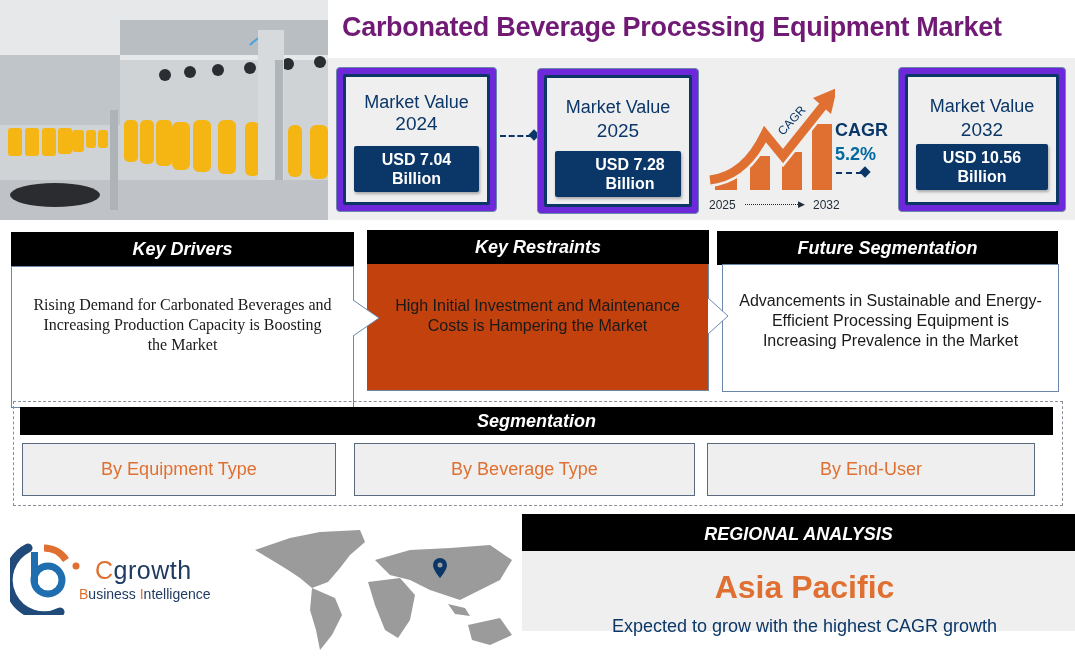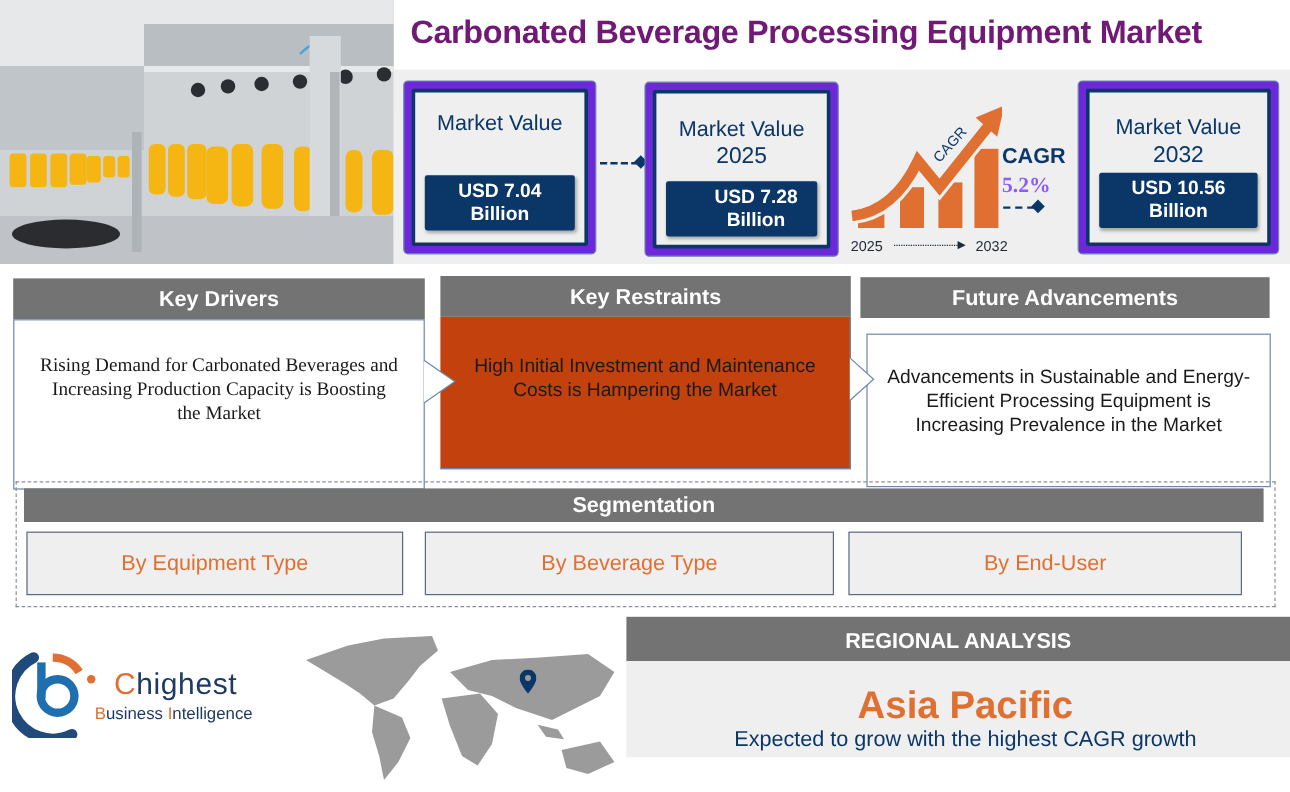--- a/index.html
+++ b/index.html
@@ -1,18 +1,18 @@
 <!DOCTYPE html>
 <html><head>
 <meta charset="utf-8">
 <style>
   * { box-sizing: border-box; margin: 0; padding: 0; }
   body { width: 1075px; height: 660px; background: #ffffff; font-family: "Liberation Sans", sans-serif; position: relative; overflow: hidden; }
   .abs { position: absolute; }
-  .navy { background: #737373; color: #fff; }
+  .navy { background: #000000; color: #fff; font-style: italic; }
   .title { left: 342px; top: 12px; width: 725px; font-size: 27px; font-weight: bold; color: #701a75; letter-spacing: -0.3px; white-space: nowrap; }
   .hero { left: 0; top: 0; width: 328px; height: 220px; overflow: hidden; background: linear-gradient(180deg,#d9dcdf 0%,#c4c8cc 40%,#b7bcc0 100%); }
   .topband { left: 328px; top: 58px; width: 747px; height: 162px; background: #efefef; }
   .mv-outer { border: 1px solid #6b88ab; border-radius: 4px; background: #6d28d9; }
   .mv-inner { position: absolute; left: 6px; top: 6px; right: 6px; bottom: 6px; border: 3px solid #0b3768; border-radius: 2px; background: #efefef; text-align: center; }
   .mv-label { color: #0b3768; font-size: 18px; line-height: 22px; margin-top: 14px; }
   .mv-value { position: absolute; left: 8px; right: 8px; top: 69px; height: 46px; background: #0b3768; color: #fff; font-weight: bold; font-size: 16px; line-height: 19px; padding-top: 4px; border-radius: 2px; box-shadow: 1px 2px 3px rgba(0,0,0,0.3); }
   .dotline { border-top: 2px dashed #0b3768; height: 0; }
   .diamond { width: 8px; height: 8px; background: #0b3768; transform: rotate(45deg); }
   .card-head { height: 34px; font-weight: bold; font-size: 18px; text-align: center; line-height: 34px; }
@@ -68,20 +68,21 @@
   </svg>
 </div>
 
 <div class="abs title">Carbonated Beverage Processing Equipment Market</div>
 
 <div class="abs topband"></div>
 
 <div class="abs mv-outer" style="left:336px;top:67px;width:161px;height:145px;">
   <div class="mv-inner">
     <div class="mv-label">Market Value</div>
+    <div class="mv-label" style="margin-top:0;font-size:19px;">2024</div>
     <div class="mv-value">
       <div>USD 7.04</div>
       <div>Billion</div>
     </div>
   </div>
 </div>
 
 <div class="abs dotline" style="left:500px;top:135px;width:32px;"></div>
 <div class="abs diamond" style="left:530px;top:131px;"></div>
 
@@ -106,21 +107,21 @@
     <path d="M5 96 Q40 92 60 50 L78 72 L118 22" stroke="#e07032" stroke-width="9" fill="none"></path>
     <polygon points="108,14 132,4 126,30" fill="#e07032"></polygon>
     <text x="78" y="52" transform="rotate(-48 78 52)" font-family="Liberation Sans, sans-serif" font-size="12" fill="#0b3768">CAGR</text>
   </svg>
 </div>
 <div class="abs" style="left:709px;top:198px;font-size:12px;color:#1f2a36;">2025</div>
 <div class="abs" style="left:745px;top:204px;width:55px;border-top:1px dotted #1f2a36;"></div>
 <div class="abs" style="left:798px;top:199px;font-size:9px;color:#1f2a36;">▶</div>
 <div class="abs" style="left:813px;top:198px;font-size:12px;color:#1f2a36;">2032</div>
 <div class="abs" style="left:835px;top:120px;font-size:18px;font-weight:bold;color:#0b3768;">CAGR</div>
-<div class="abs" style="left:835px;top:144px;font-size:18px;font-weight:bold;color:#8b5cf6;font-family:Liberation Serif, serif;">5.2%</div>
+<div class="abs" style="left:835px;top:144px;font-size:18px;font-weight:bold;color:#0369a1;">5.2%</div>
 <div class="abs dotline" style="left:836px;top:172px;width:26px;"></div>
 <div class="abs diamond" style="left:861px;top:168px;"></div>
 
 <div class="abs mv-outer" style="left:898px;top:67px;width:168px;height:145px;">
   <div class="mv-inner">
     <div class="mv-label" style="margin-top:18px;">Market Value</div>
     <div class="mv-label" style="margin-top:2px;font-size:19px;">2032</div>
     <div class="mv-value" style="top:67px;">
       <div>USD 10.56</div>
       <div>Billion</div>
@@ -134,22 +135,22 @@
 </div>
 
 <div class="abs card-head navy" style="left:367px;top:230px;width:342px;">Key Restraints</div>
 <div class="abs" style="left:367px;top:264px;width:342px;height:127px;border-right:1px solid #6b88ab;border-bottom:1px solid #6b88ab;background:#c2410c;">
   <div class="card-body" style="padding:32px 26px 0;">High Initial Investment and Maintenance Costs is Hampering the Market</div>
 </div>
 <svg class="abs" style="left:353px;top:300px;" width="28" height="36">
     <polyline points="0,0 26,18 0,36" fill="#fff" stroke="#6b88ab" stroke-width="1"></polyline>
   </svg>
 
-<div class="abs card-head navy" style="left:717px;top:231px;width:341px;">Future Advancements</div>
-<div class="abs card" style="left:722px;top:278px;width:337px;height:128px;">
+<div class="abs card-head navy" style="left:717px;top:231px;width:341px;">Future Segmentation</div>
+<div class="abs card" style="left:722px;top:264px;width:337px;height:128px;">
   <div class="card-body" style="padding:26px 14px 0;">Advancements in Sustainable and Energy-Efficient Processing Equipment is Increasing Prevalence in the Market</div>
 </div>
 <svg class="abs" style="left:708px;top:298px;" width="22" height="36">
     <polyline points="0,0 20,18 0,36" fill="#fff" stroke="#6b88ab" stroke-width="1"></polyline>
   </svg>
 
 <div class="abs seg-wrap"></div>
 <div class="abs seg-head navy">Segmentation</div>
 <div class="abs seg-box" style="left:22px;width:314px;">By Equipment Type</div>
 <div class="abs seg-box" style="left:354px;width:341px;">By Beverage Type</div>
@@ -158,21 +159,21 @@
 <div class="abs" style="left:10px;top:540px;width:70px;height:75px;">
   <svg width="70" height="75" viewBox="0 0 70 75">
     <path d="M18 8 A32 32 0 0 0 50 72" stroke="#1f4a7a" stroke-width="9" fill="none" stroke-linecap="round"></path>
     <path d="M34 8 A26 26 0 0 1 56 20" stroke="#e07032" stroke-width="7" fill="none"></path>
     <circle cx="66" cy="26" r="3.5" fill="#e07032"></circle>
     <circle cx="38" cy="40" r="14" stroke="#1f6fb0" stroke-width="7" fill="none"></circle>
     <rect x="21" y="12" width="7" height="30" fill="#1f6fb0"></rect>
   </svg>
 </div>
 <div class="abs" style="left:95px;top:556px;font-size:25px;color:#1f3b63;letter-spacing:0.5px;">
-  <span style="color:#e07032;">C</span><span>highest</span>
+  <span style="color:#e07032;">C</span><span>growth</span>
 </div>
 <div class="abs" style="left:79px;top:586px;font-size:14px;color:#1f3b63;">
   <span style="color:#e07032;">B</span><span>usiness </span><span style="color:#e07032;">I</span><span>ntelligence</span>
 </div>
 
 <div class="abs" style="left:250px;top:520px;width:268px;height:135px;">
   <svg width="268" height="135" viewBox="0 0 268 135" fill="#9b9b9b">
     <path d="M5 30 L40 18 L70 12 L110 10 L115 22 L100 35 L90 48 L78 62 L62 68 L50 58 L38 50 L25 42 Z"></path>
     <path d="M62 68 L85 78 L92 95 L82 115 L70 130 L66 110 L60 90 Z"></path>
     <path d="M125 40 L160 30 L200 28 L240 25 L262 40 L250 60 L230 70 L210 80 L195 75 L180 70 L160 60 L140 55 Z"></path>
@@ -182,14 +183,14 @@
   </svg>
   <svg class="abs" style="left:183px;top:38px;" width="14" height="20" viewBox="0 0 14 20">
     <path d="M7 0 A7 7 0 0 1 14 7 C14 12 7 20 7 20 C7 20 0 12 0 7 A7 7 0 0 1 7 0 Z" fill="#0b3768"></path>
     <circle cx="7" cy="7" r="2.5" fill="#9b9b9b"></circle>
   </svg>
 </div>
 
 <div class="abs region-head navy">REGIONAL ANALYSIS</div>
 <div class="abs region-body">
   <div style="margin-top:18px;font-size:32px;font-weight:bold;color:#e07032;">Asia Pacific</div>
-  <div style="margin-top:0;font-size:18px;color:#0b3768;">Expected to grow with the highest CAGR growth</div>
+  <div style="margin-top:10px;font-size:18px;color:#0b3768;">Expected to grow with the highest CAGR growth</div>
 </div>
 
 </body></html>

